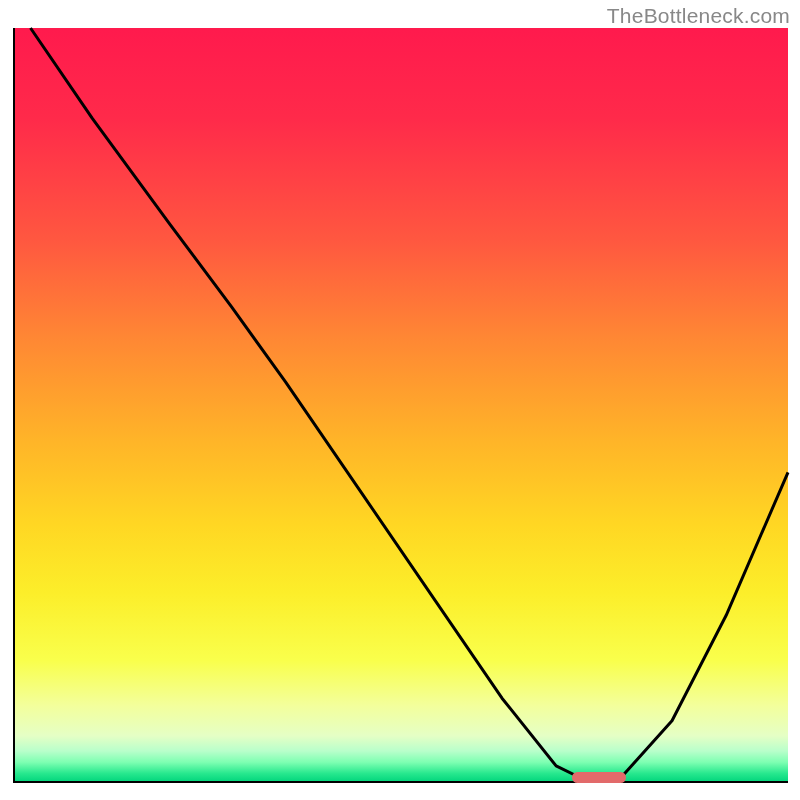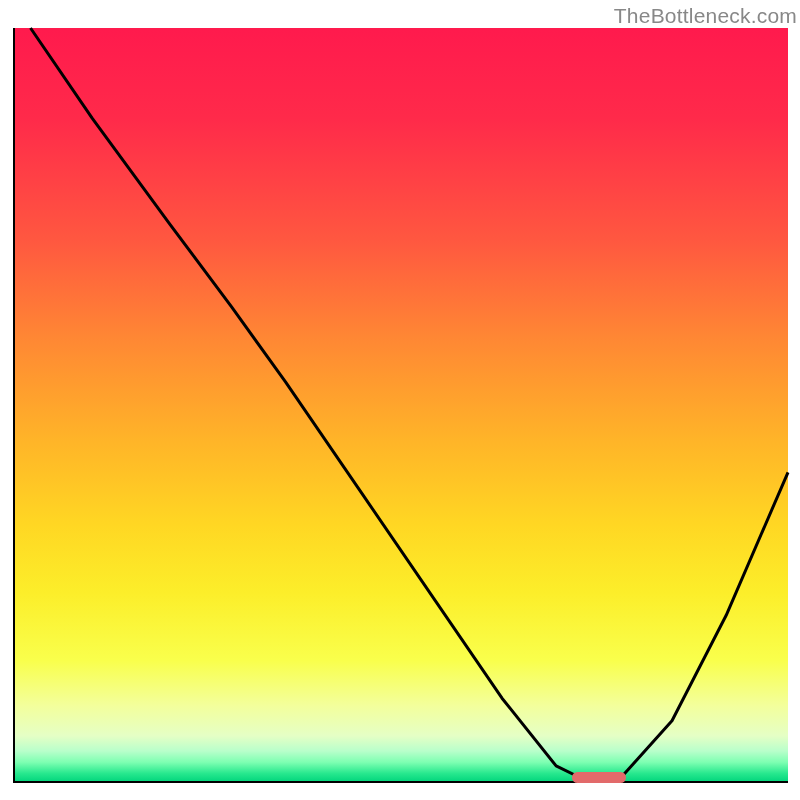--- a/index.html
+++ b/index.html
@@ -1,18 +1,18 @@
 <!DOCTYPE html>
 <html><head>
 <meta charset="utf-8">
 <style>
   html,body{margin:0;padding:0;width:800px;height:800px;background:#fff;}
   .wrap{position:relative;width:800px;height:800px;}
   .watermark{
-    position:absolute;top:4px;right:3px;
+    position:absolute;top:4px;right:10px;
     font-family:Arial,Helvetica,sans-serif;
     font-size:21px;color:#888;letter-spacing:0.2px;
   }
   .plot{
     position:absolute;left:13px;top:28px;
     width:775px;height:755px;
     border-left:2px solid #000;
     border-bottom:2px solid #000;
     box-sizing:border-box;
   }

